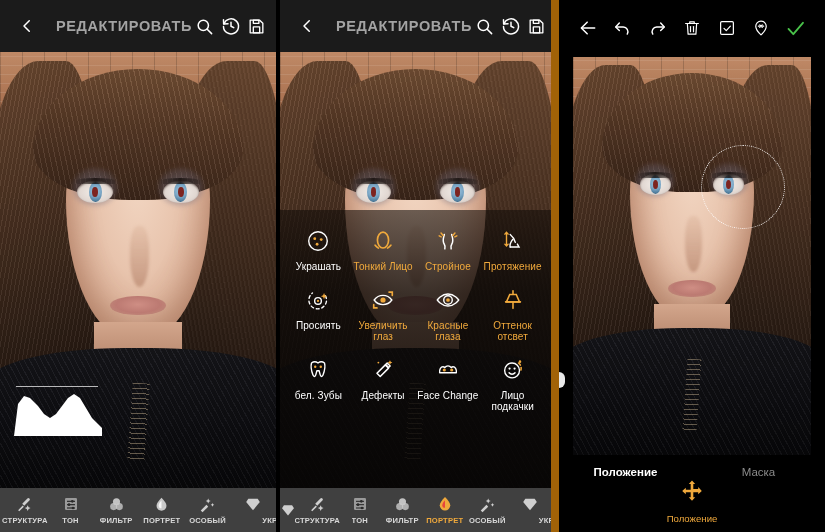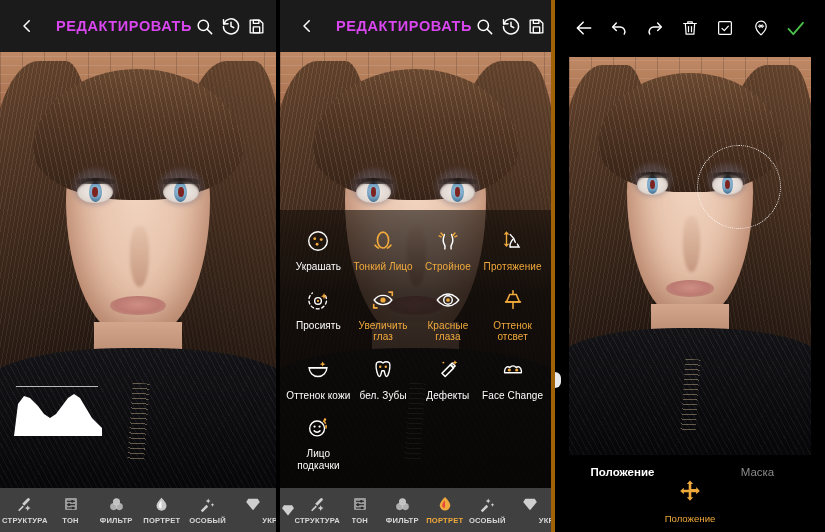--- a/index.html
+++ b/index.html
@@ -8,31 +8,31 @@
     background: #000;
     font-family: "Liberation Sans", sans-serif;
     overflow: hidden;
   }
   .stage { position: relative; width: 825px; height: 532px; background: #000; display: flex; }
 
   
   .panel { position: relative; height: 532px; background: #0c0c0c; overflow: hidden; flex: none; }
   .panel.p1 { width: 276px; background: #111; }
   .panel.p2 { width: 275px; background: #111; border-left: 4px solid #000; }
-  .panel.p3 { width: 274px; background: #000; border-left: 4px solid #a16207; }
+  .panel.p3 { width: 274px; background: #000; border-left: 8px solid #a16207; }
 
   
   .topbar {
     position: relative; height: 52px; background: #1b1b1b;
     display: flex; align-items: center; padding: 0 14px; gap: 0;
     z-index: 6;
   }
   .topbar.dark { background: #000; height: 56px; justify-content: space-between; padding: 0 16px; }
   .tb-title {
-    color: #d946ef; font-size: 14.5px; font-weight: 700; letter-spacing: .6px;
+    color: #a3a3a3; font-size: 14.5px; font-weight: 700; letter-spacing: .6px;
     margin-left: 16px; white-space: nowrap;
   }
   .tb-spacer { flex: 1 1 auto; }
   .tb-ic { width: 26px; height: 26px; display: flex; align-items: center; justify-content: center; flex: none; }
   .tb-ic svg { display: block; }
   .tb-gap { width: 26px; }
 
   
   .photo { position: absolute; left: 0; right: 0; overflow: hidden; }
   .p1 .photo { top: 52px; bottom: 44px; }
@@ -506,30 +506,20 @@
             <svg width="26" height="26" viewBox="0 0 28 28" fill="none" stroke="#f0a93c" stroke-width="1.7" stroke-linecap="round">
                 <path d="M14 4v3.5"></path>
                 <path d="M7 16l3.5-8h7l3.5 8z"></path>
                 <line x1="6" y1="16" x2="22" y2="16"></line>
                 <line x1="14" y1="16" x2="14" y2="23"></line>
               </svg>
           </div>
           <div class="lb">Оттенок отсвет</div>
         </div>
 
-        <div class="tool">
-          <div class="ic">
-            <svg width="26" height="26" viewBox="0 0 28 28" fill="none" stroke="#fff" stroke-width="1.5" stroke-linecap="round">
-                <path d="M4.5 11.5a9.5 9.5 0 0 0 19 0z"></path>
-                <path d="M4.5 11.5h19"></path>
-                <path d="M19 4.8l.9 2 2 .9-2 .9-.9 2-.9-2-2-.9 2-.9z" fill="#f0a93c" stroke="none"></path>
-              </svg>
-          </div>
-          <div class="lb">Оттенок кожи</div>
-        </div>
 
         <div class="tool">
           <div class="ic">
             <svg width="26" height="26" viewBox="0 0 28 28" fill="none" stroke="#fff" stroke-width="1.5" stroke-linejoin="round">
                 <path d="M7 6.5c2-1.5 5-1.5 7 0 2-1.5 5-1.5 7 0 1 3.5.3 8-1.6 13-.8 2-2.4 2-3-.2l-1.2-4.5h-2.4l-1.2 4.5c-.6 2.2-2.2 2.2-3 .2C6.7 14.5 6 10 7 6.5z"></path>
                 <circle cx="11" cy="10.5" r="1.3" fill="#f0a93c" stroke="none"></circle>
                 <circle cx="17" cy="10.5" r="1.3" fill="#f0a93c" stroke="none"></circle>
               </svg>
           </div>
           <div class="lb">бел. Зубы</div>

